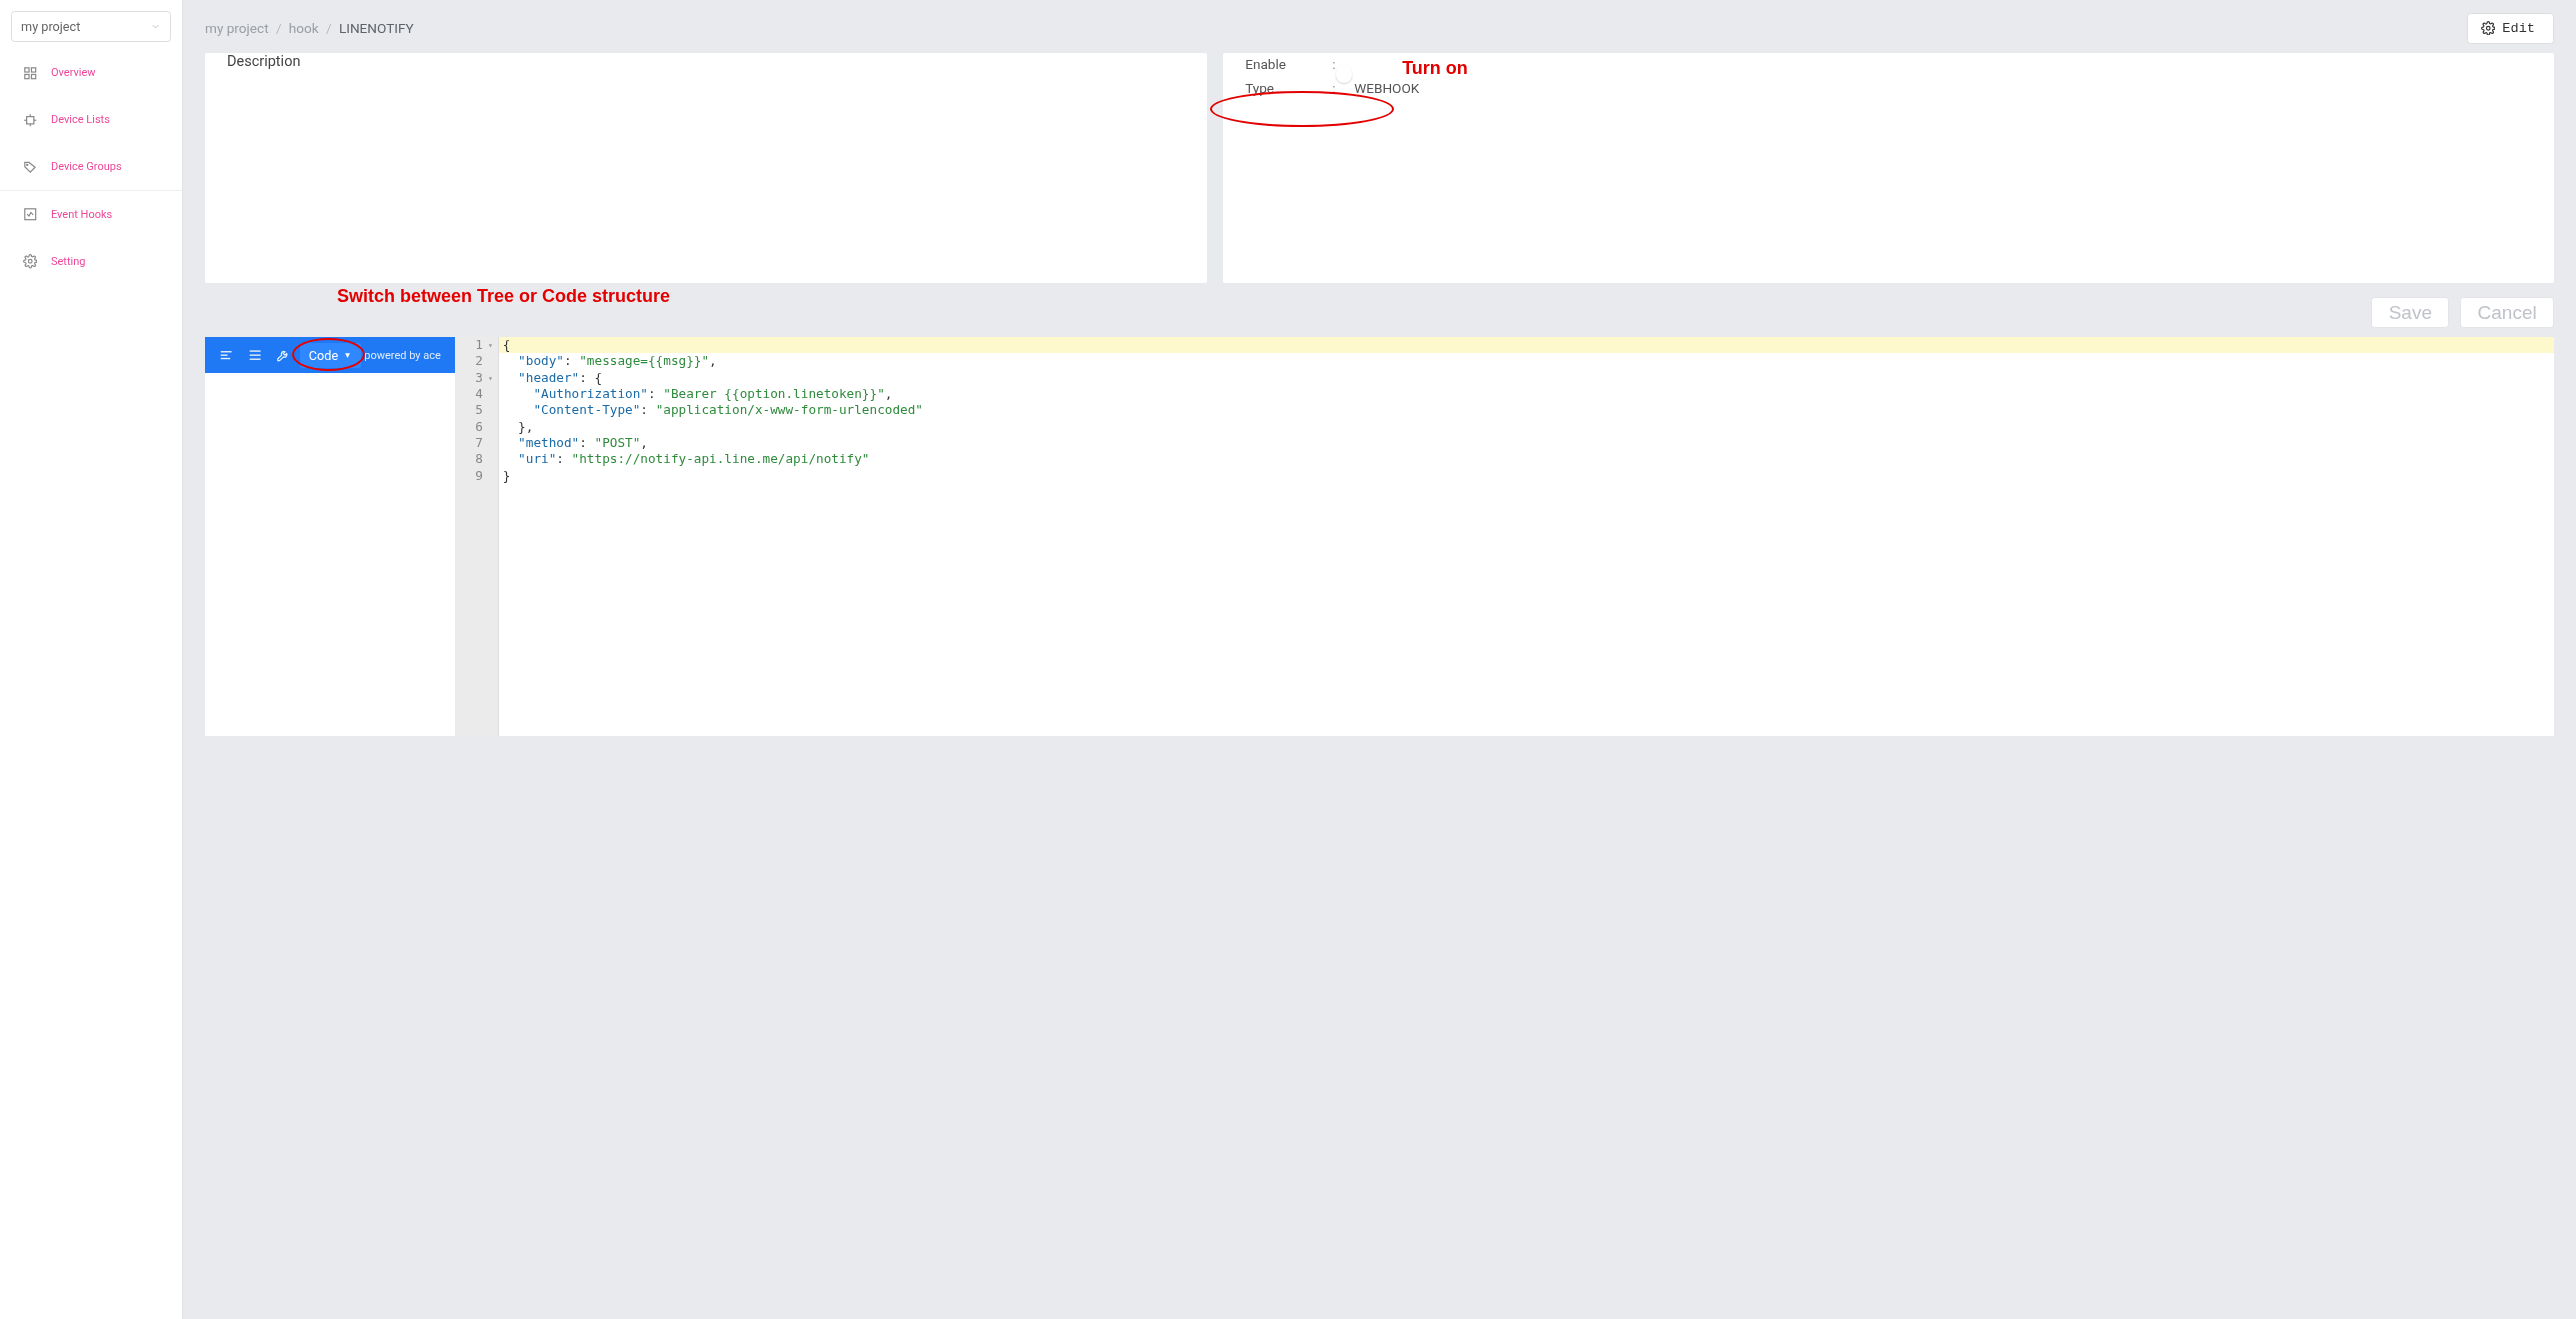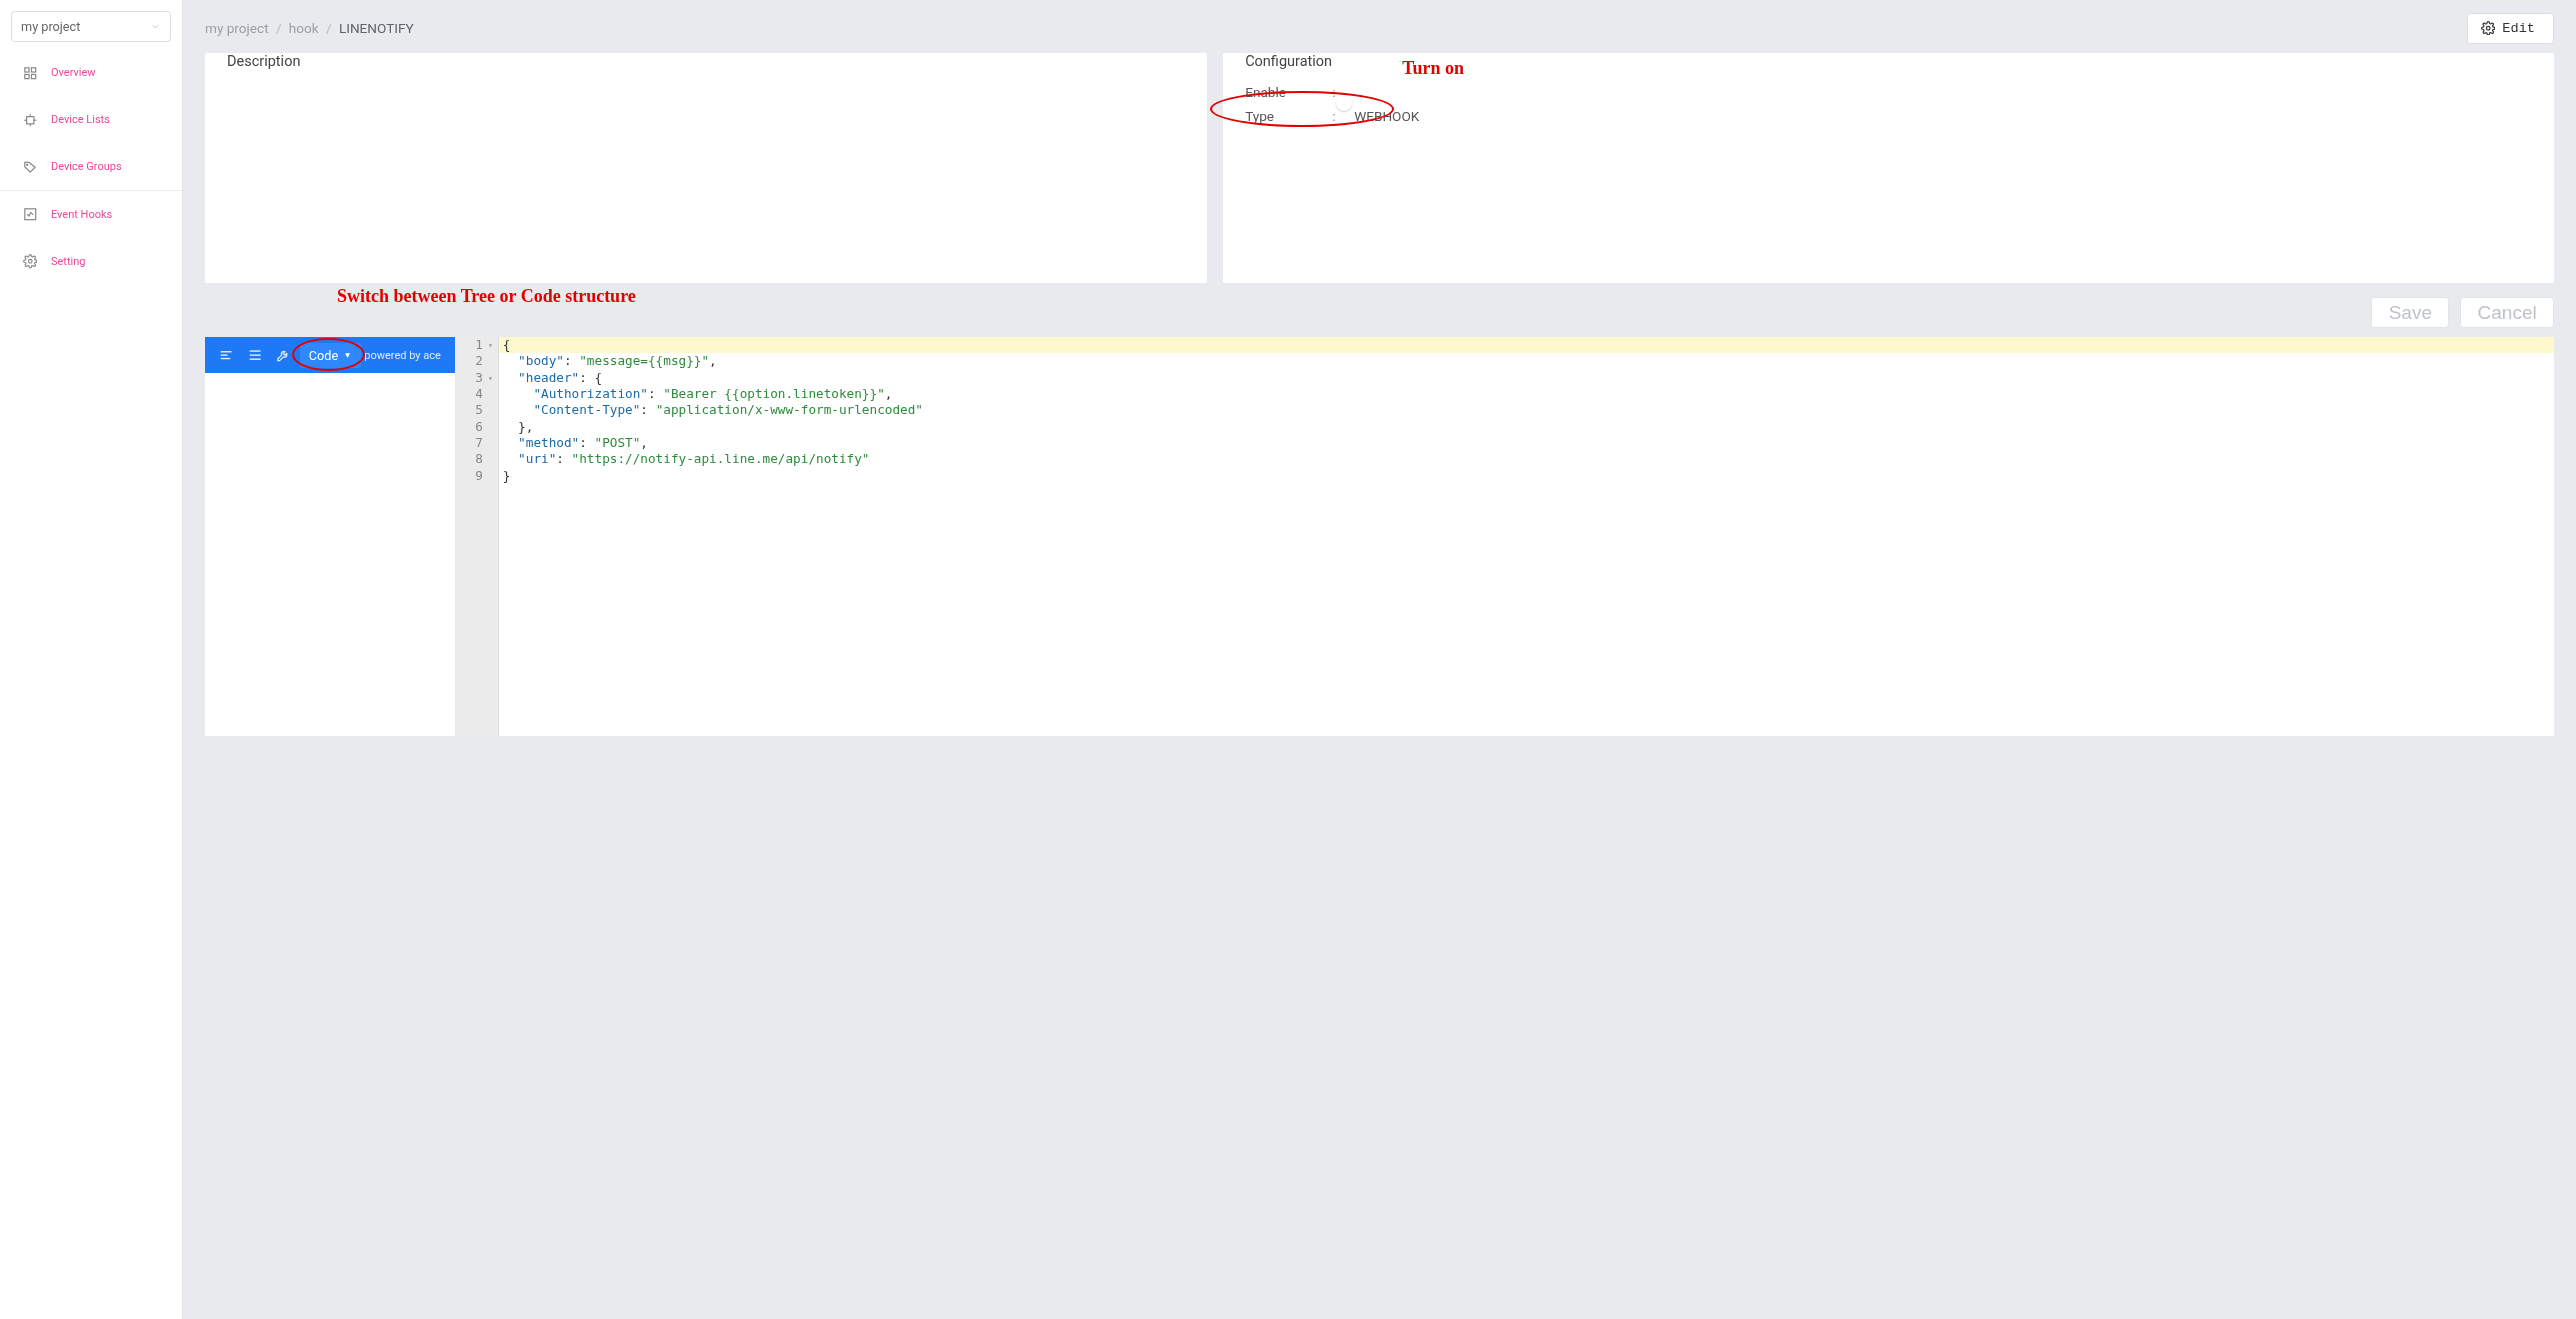--- a/index.html
+++ b/index.html
@@ -205,21 +205,21 @@
   .tok-plain { color:#333; }
   .tok-key { color:#1a6aa8; }
   .tok-str { color:#2e8b3c; }
   .tok-punc { color:#333; }
 
   
   .anno {
     position:absolute;
     color:#e30000;
     font-weight:700;
-    font-family: Liberation Serif, serif;
+    font-family: Liberation Sans, sans-serif;
     pointer-events:none;
   }
   .oval {
     position:absolute;
     border:2.7px solid #e30000;
     border-radius:50%;
     pointer-events:none;
   }
   svg { display:block; }
 </style>
@@ -308,21 +308,20 @@
       </span>
       <span>Edit</span>
     </button>
   </div>
 
   <div class="cards-row">
     <section class="card desc">
       <h3>Description</h3>
     </section>
     <section class="card cfg" style="position:relative;">
-      <h3>Configuration</h3>
       <div class="cfg-rows">
         <div class="cfg-row">
           <span class="cfg-key">Enable</span>
           <span class="cfg-colon">:</span>
           <span class="cfg-val">
             <span class="toggle"></span>
           </span>
         </div>
         <div class="cfg-row">
           <span class="cfg-key">Type</span>

